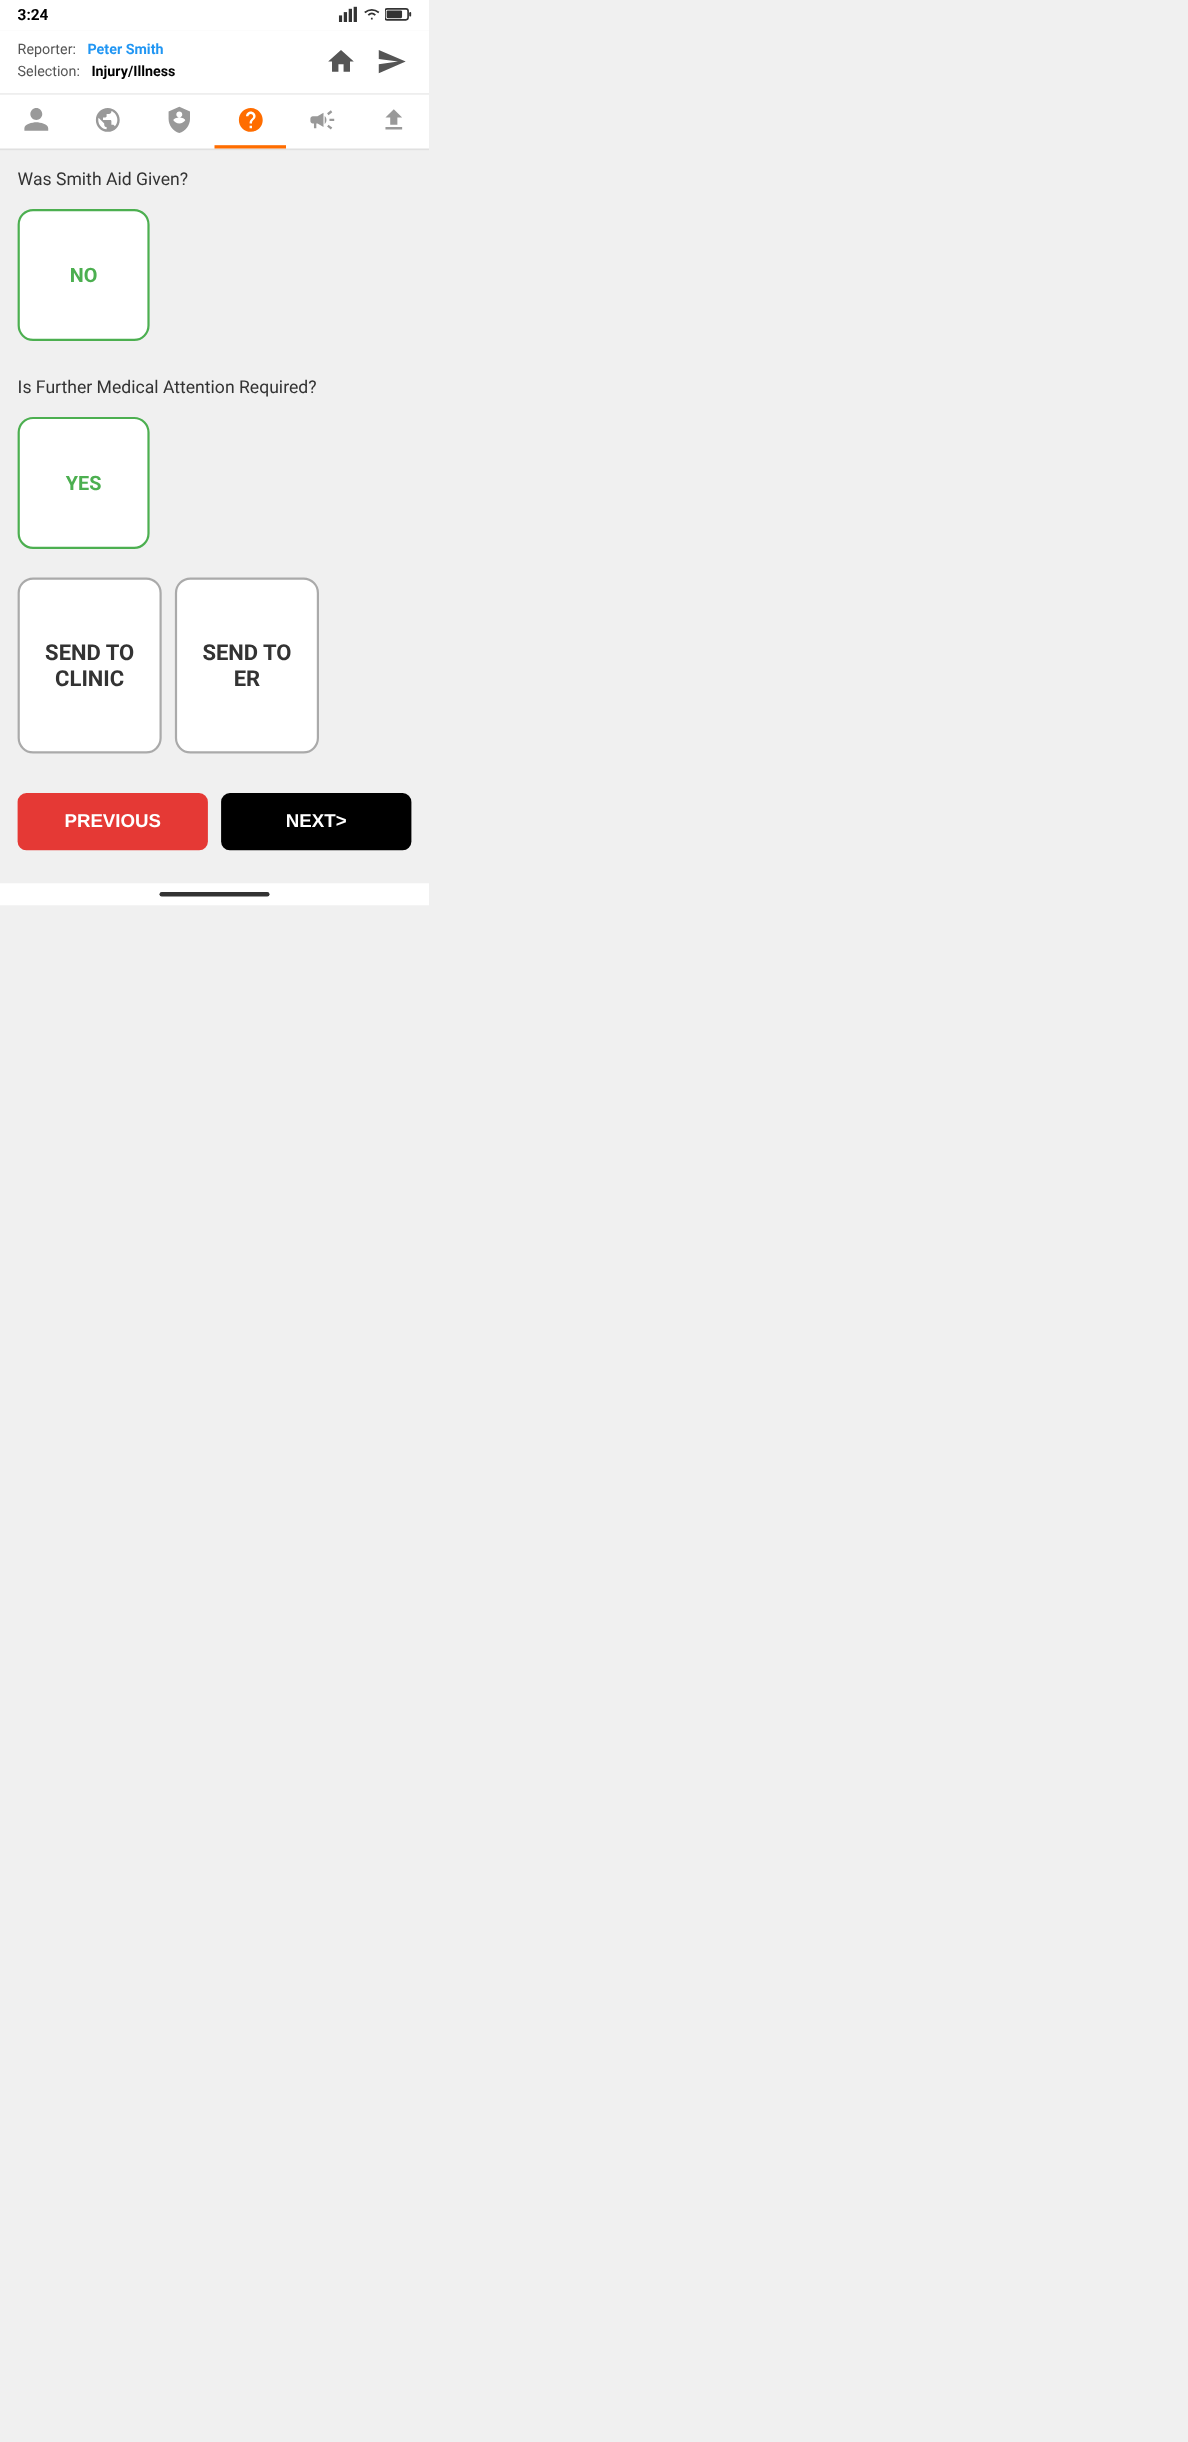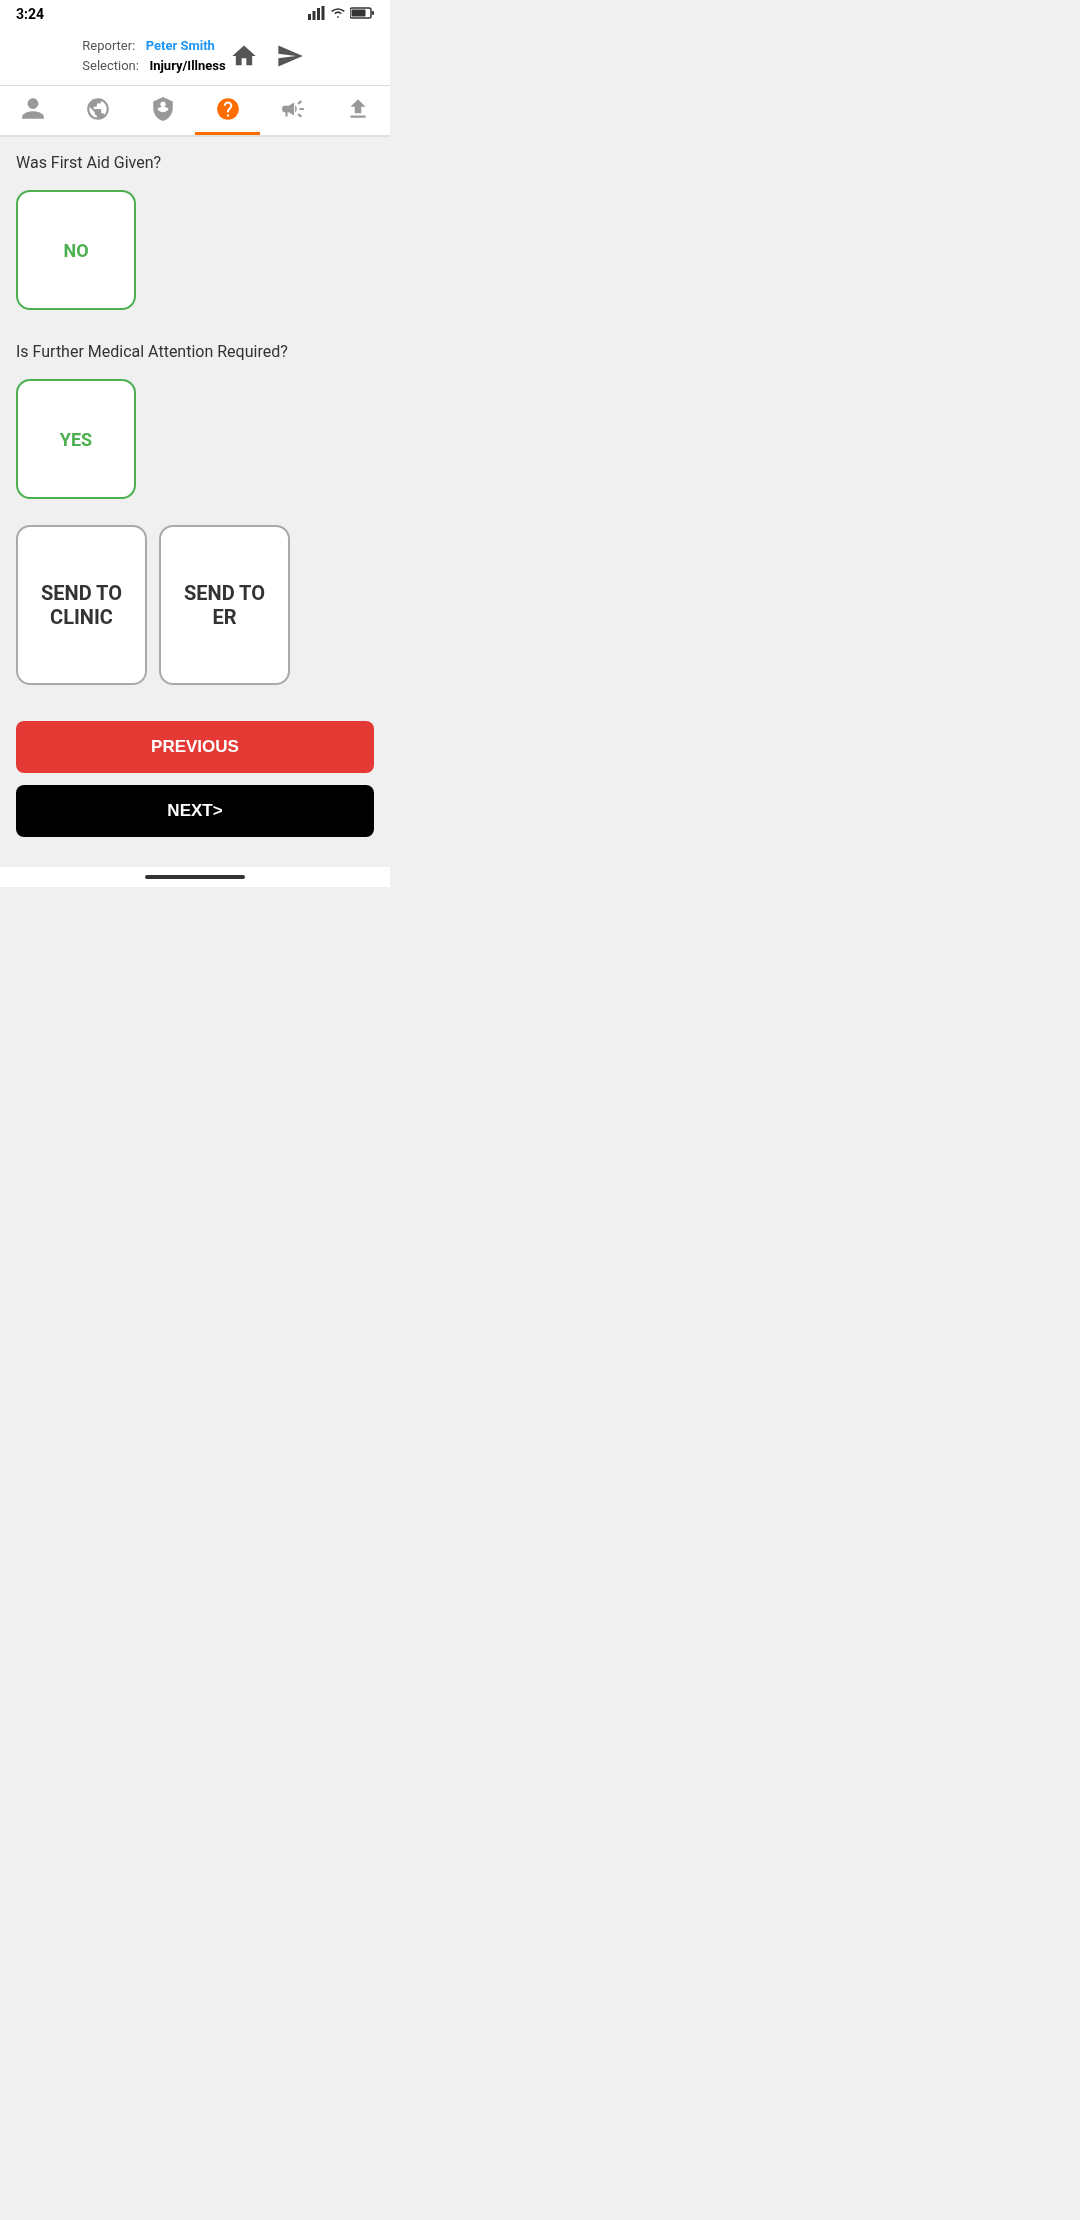--- a/index.html
+++ b/index.html
@@ -27,21 +27,21 @@
       display: flex;
       gap: 4px;
       align-items: center;
     }
 
     
     .header {
       background: #fff;
       display: flex;
       align-items: center;
-      justify-content: center;
+      justify-content: space-between;
       padding: 8px 16px 10px 16px;
       border-bottom: 1px solid #ddd;
     }
     .header-info {
       font-size: 13px;
       color: #555;
       line-height: 1.5;
     }
     .header-info .reporter-label,
     .header-info .selection-label {
@@ -139,21 +139,20 @@
       text-align: center;
     }
 
     
     .footer {
       display: flex;
       justify-content: space-between;
       padding: 20px 16px 30px 16px;
       background: #f0f0f0;
       gap: 12px;
-      flex-direction: column;
     }
 
     .btn-previous {
       flex: 1;
       background: #e53935;
       color: #fff;
       border: none;
       border-radius: 8px;
       padding: 16px;
       font-size: 17px;
@@ -297,21 +296,21 @@
   </div>
   <div class="nav-tab">
     <svg viewBox="0 0 24 24">
         <path d="M9 16h6v-6h4l-7-7-7 7h4zm-4 2h14v2H5z"></path>
       </svg>
   </div>
 </div>
 
 <div class="content">
 
-  <div class="section-label">Was First Aid Given?</div>
+  <div class="section-label">Was Smith Aid Given?</div>
   <div class="options-row">
     <div class="option-card">
       <span class="option-text">NO</span>
     </div>
   </div>
 
   <div class="section-label">Is Further Medical Attention Required?</div>
   <div class="options-row">
     <div class="option-card">
       <span class="option-text">YES</span>

